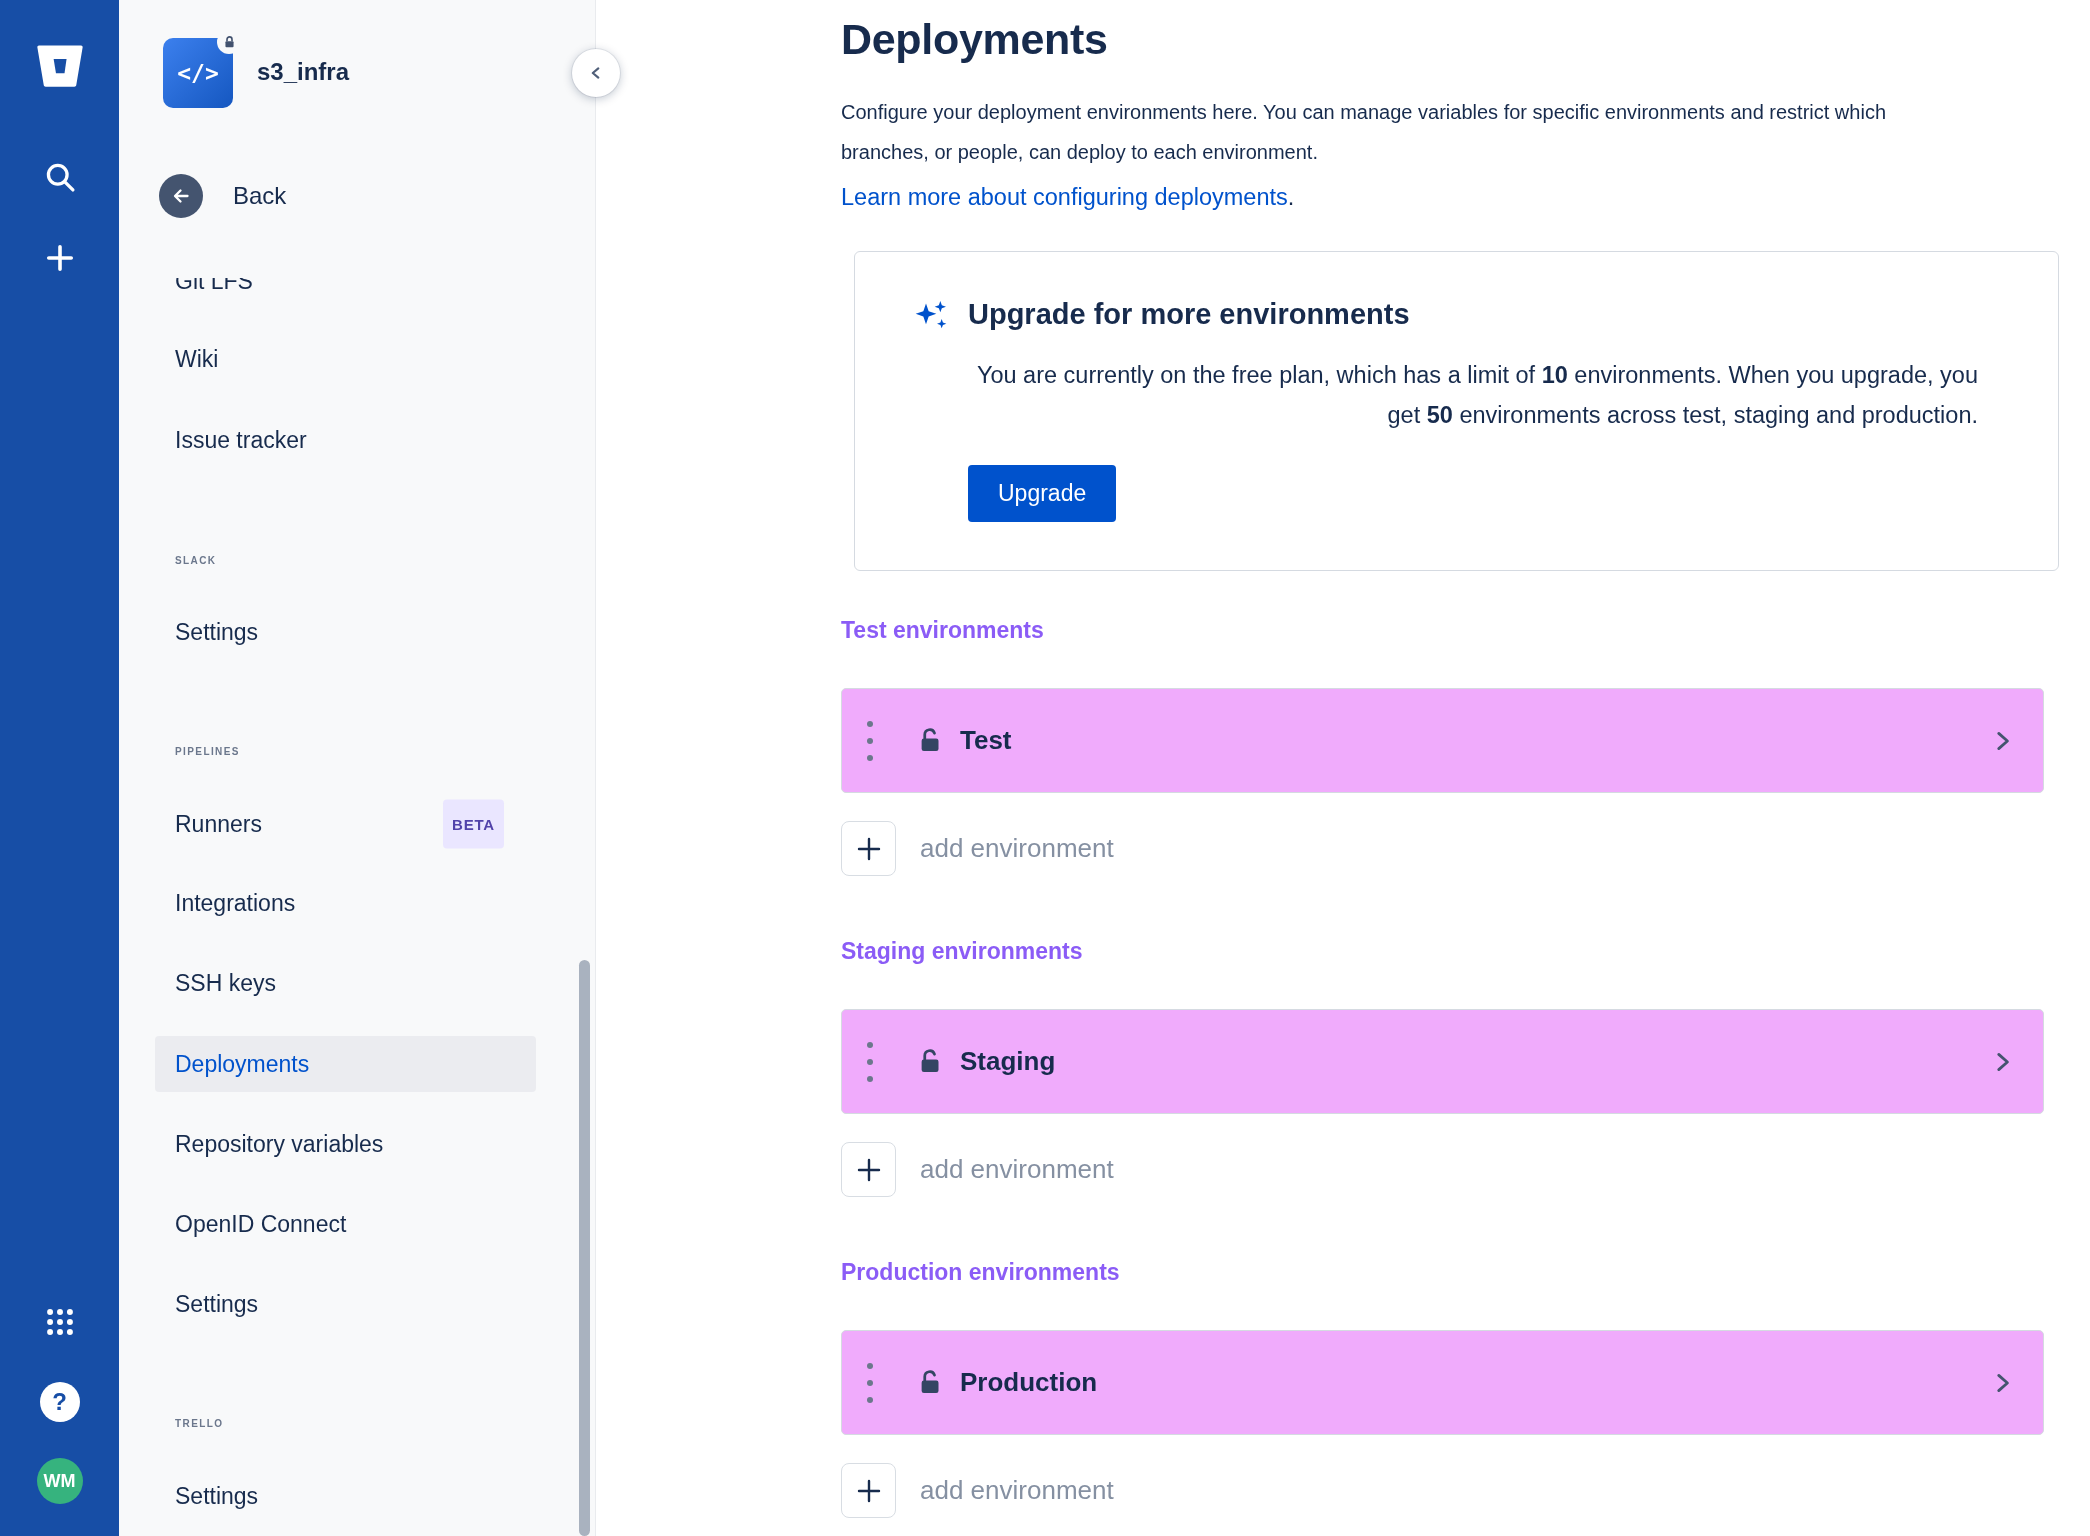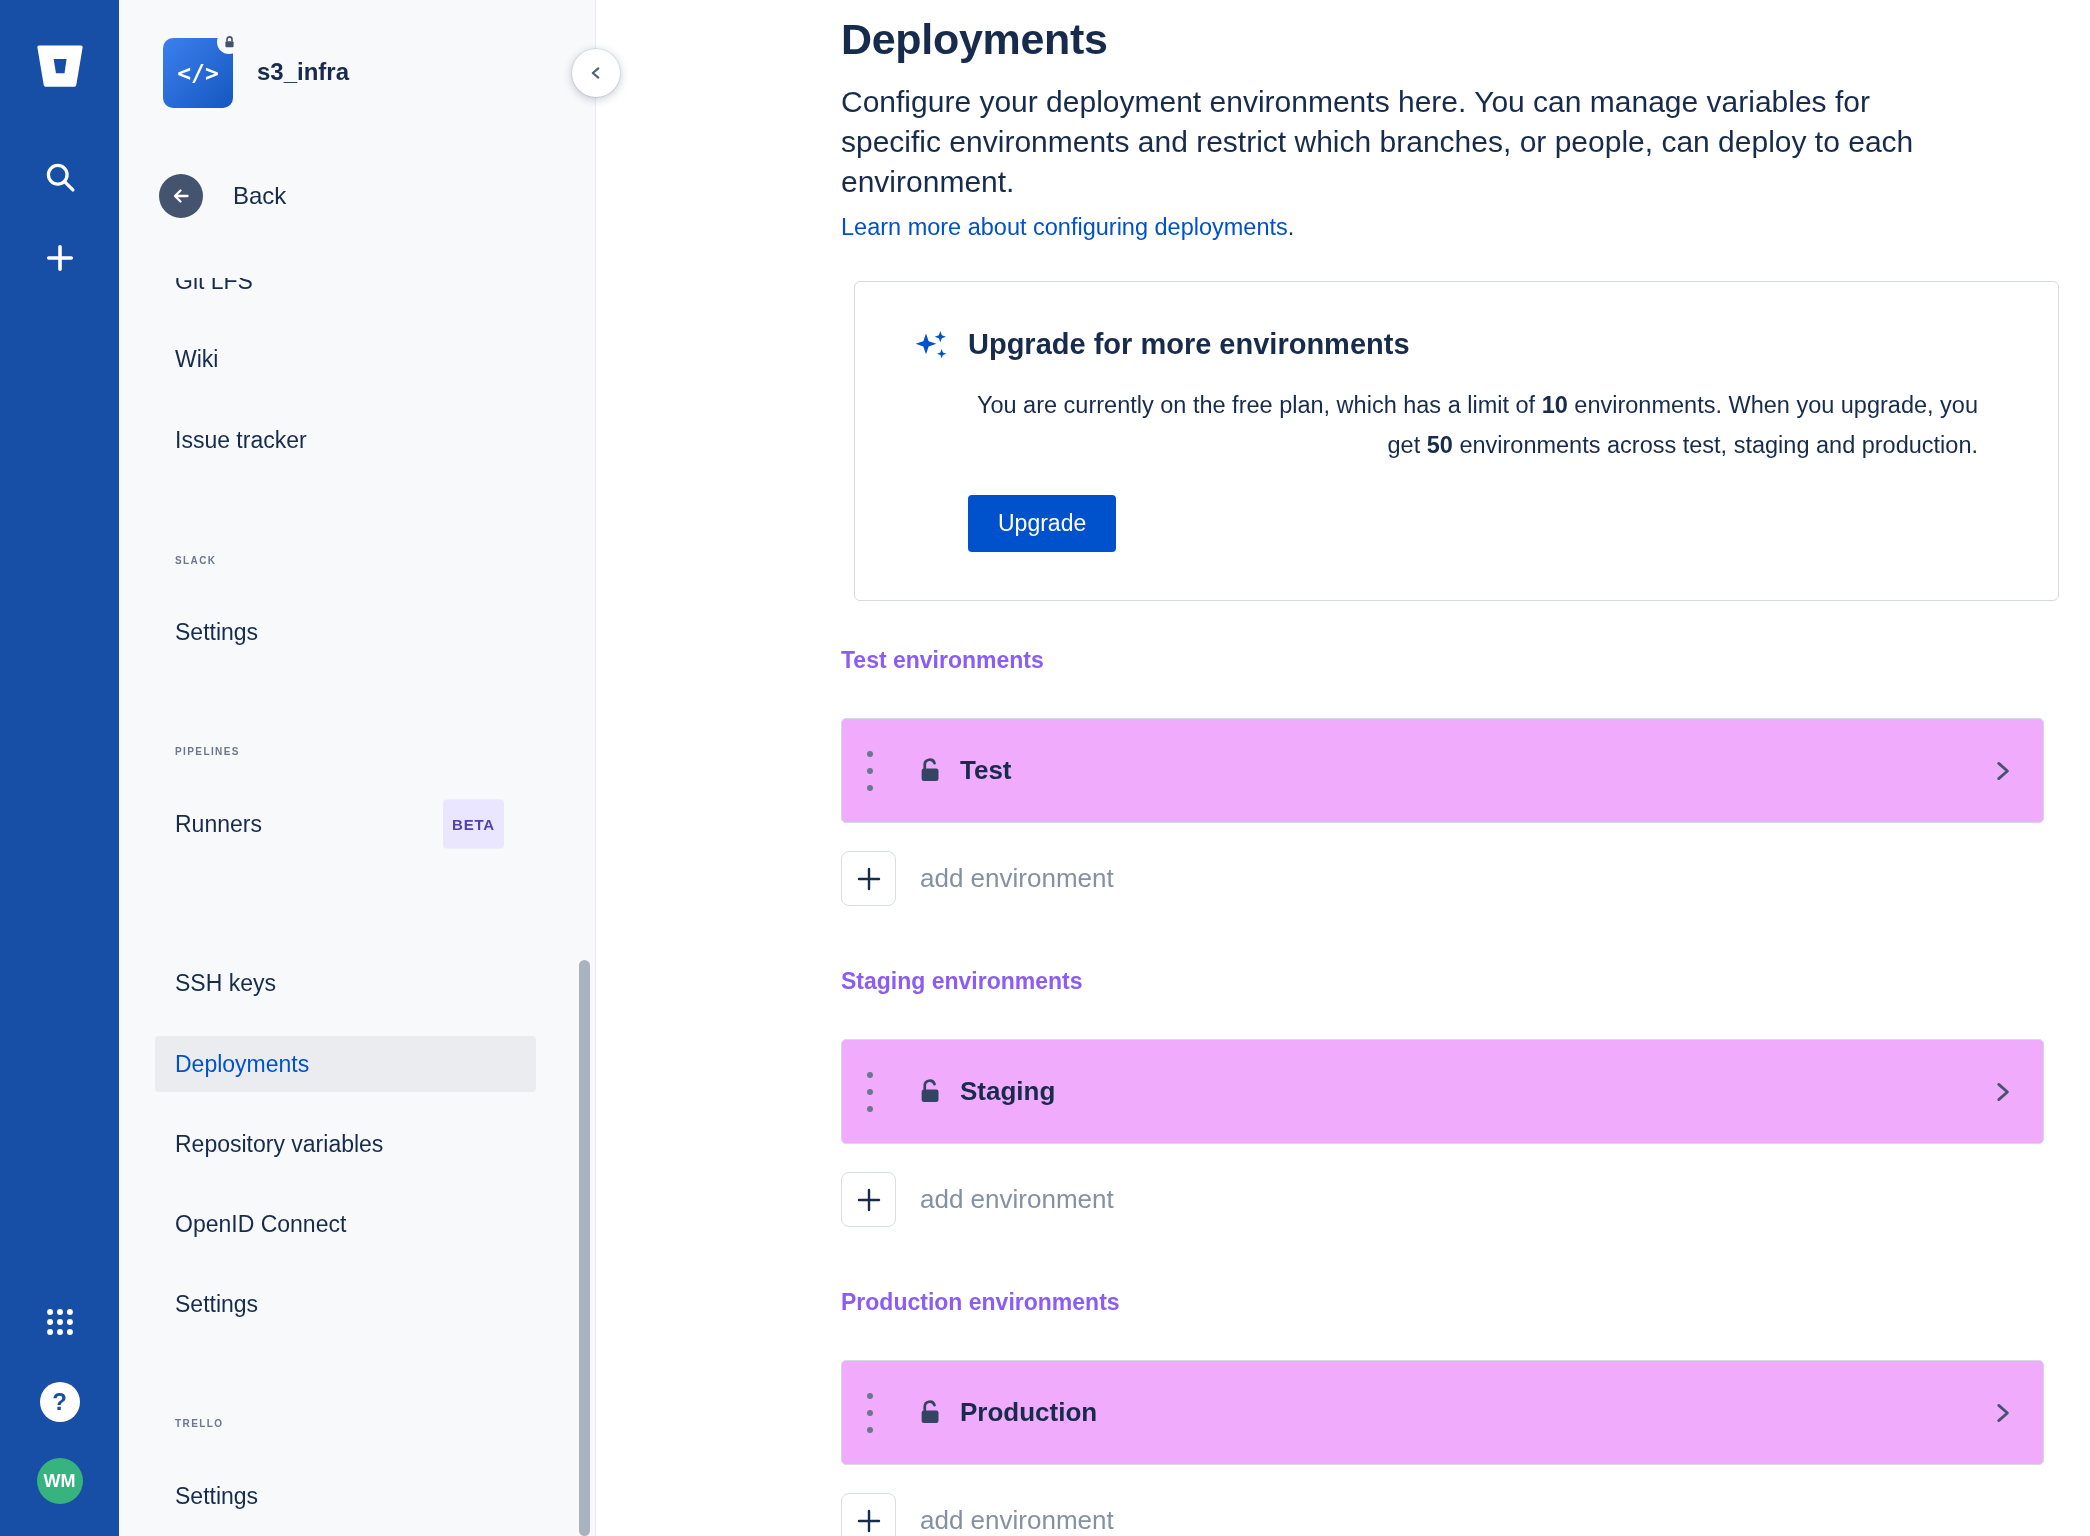--- a/index.html
+++ b/index.html
@@ -55,21 +55,21 @@
   .nav-header { position: absolute; left: 56px; height: 30px; display: flex; align-items: center;
                 font-size: 10px; font-weight: 700; letter-spacing: 1.4px; color: #6B778C; }
   .beta { position: absolute; left: 288px; top: 50%; transform: translateY(-50%); background: #EAE6FF;
           color: #5243AA; font-size: 15px; font-weight: 700; letter-spacing: .8px; padding: 16px 9px; border-radius: 4px; }
   .scroll-thumb { position: absolute; left: 460px; top: 960px; width: 11px; height: 576px;
                   border-radius: 6px; background: #A9B2BF; cursor: pointer; }
 
   
   .main { position: absolute; left: 596px; top: 0; right: 0; bottom: 0; background: #fff; padding: 15px 0 0 245px; }
   .main-title { font-size: 43px; font-weight: 700; letter-spacing: -0.3px; }
-  .main-desc { margin-top: 18px; font-size: 30px; line-height: 40px; width: 1110px; }
+  .main-desc { margin-top: 28px; font-size: 20px; line-height: 40px; width: 1110px; }
   .learn-link-line { margin-top: 12px; font-size: 23.5px; }
   .learn-link { color: #0052CC; font-weight: 500; text-decoration: none; cursor: pointer; }
   .period { color: #172B4D; }
 
   .upgrade-card { margin-top: 40px; margin-left: 13px; width: 1205px; border: 1px solid #D5DAE1;
                   border-radius: 6px; padding: 46px 60px 48px 113px; position: relative; background: #fff; }
   .sparkle { position: absolute; left: 56px; top: 44px; }
   .card-title { font-size: 29px; font-weight: 600; }
   .card-body { margin-top: 24px; font-size: 23.5px; line-height: 40px; width: 1010px; text-align: right; }
   .upgrade-btn { margin-top: 30px; height: 57px; padding: 12px 30px; background: #0052CC; color: #fff;
@@ -166,20 +166,23 @@
     <div class="nav-header" style="top:267px">SLACK</div>
     <div class="nav-row" style="top:326px">
       <span>Settings</span>
     </div>
 
     <div class="nav-header" style="top:458px">PIPELINES</div>
     <div class="nav-row" style="top:518px">
       <span>Runners</span>
       <span class="beta">BETA</span>
     </div>
+    <div class="nav-row" style="top:597px">
+      <span>Integrations</span>
+    </div>
     <div class="nav-row" style="top:677px">
       <span>SSH keys</span>
     </div>
     <div class="nav-row selected" style="top:758px">
       <span>Deployments</span>
     </div>
     <div class="nav-row" style="top:838px">
       <span>Repository variables</span>
     </div>
     <div class="nav-row" style="top:918px">

